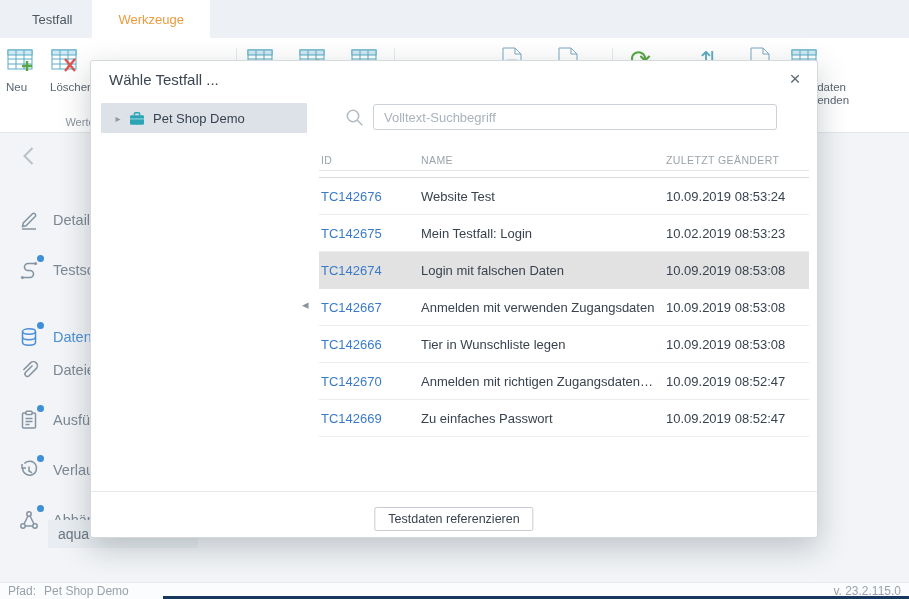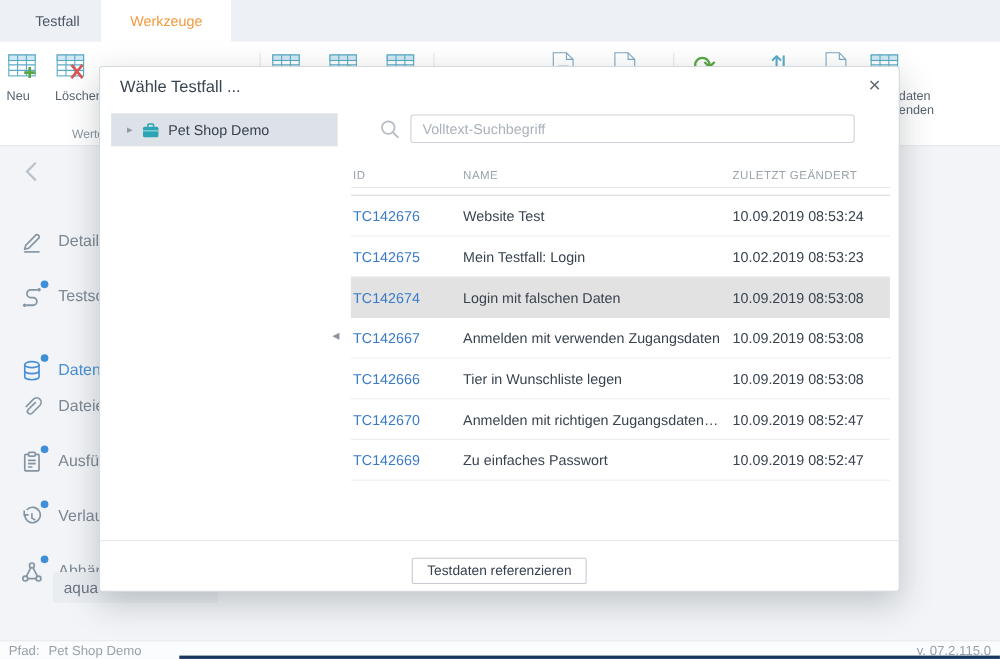--- a/index.html
+++ b/index.html
@@ -313,21 +313,21 @@
   <span class="chev">
     <svg width="11" height="7" viewBox="0 0 11 7" fill="none">
       <path d="M1 1 L5.5 5.5 L10 1" stroke="#8a949e" stroke-width="1.4"></path>
     </svg>
   </span>
 </div>
 
 <div class="statusbar">
   <span>Pfad:</span>
   <span class="val">Pet Shop Demo</span>
-  <span class="ver">v. 07.2.115.0</span>
+  <span class="ver">v. 23.2.115.0</span>
 </div>
 <div class="bottom-accent"></div>
 
 <div class="dialog">
   <div class="dlg-title">Wähle Testfall ...</div>
   <div class="dlg-close">×</div>
 
   <div class="tree-node">
     <span class="arrow">▸</span>
     <span class="case">

